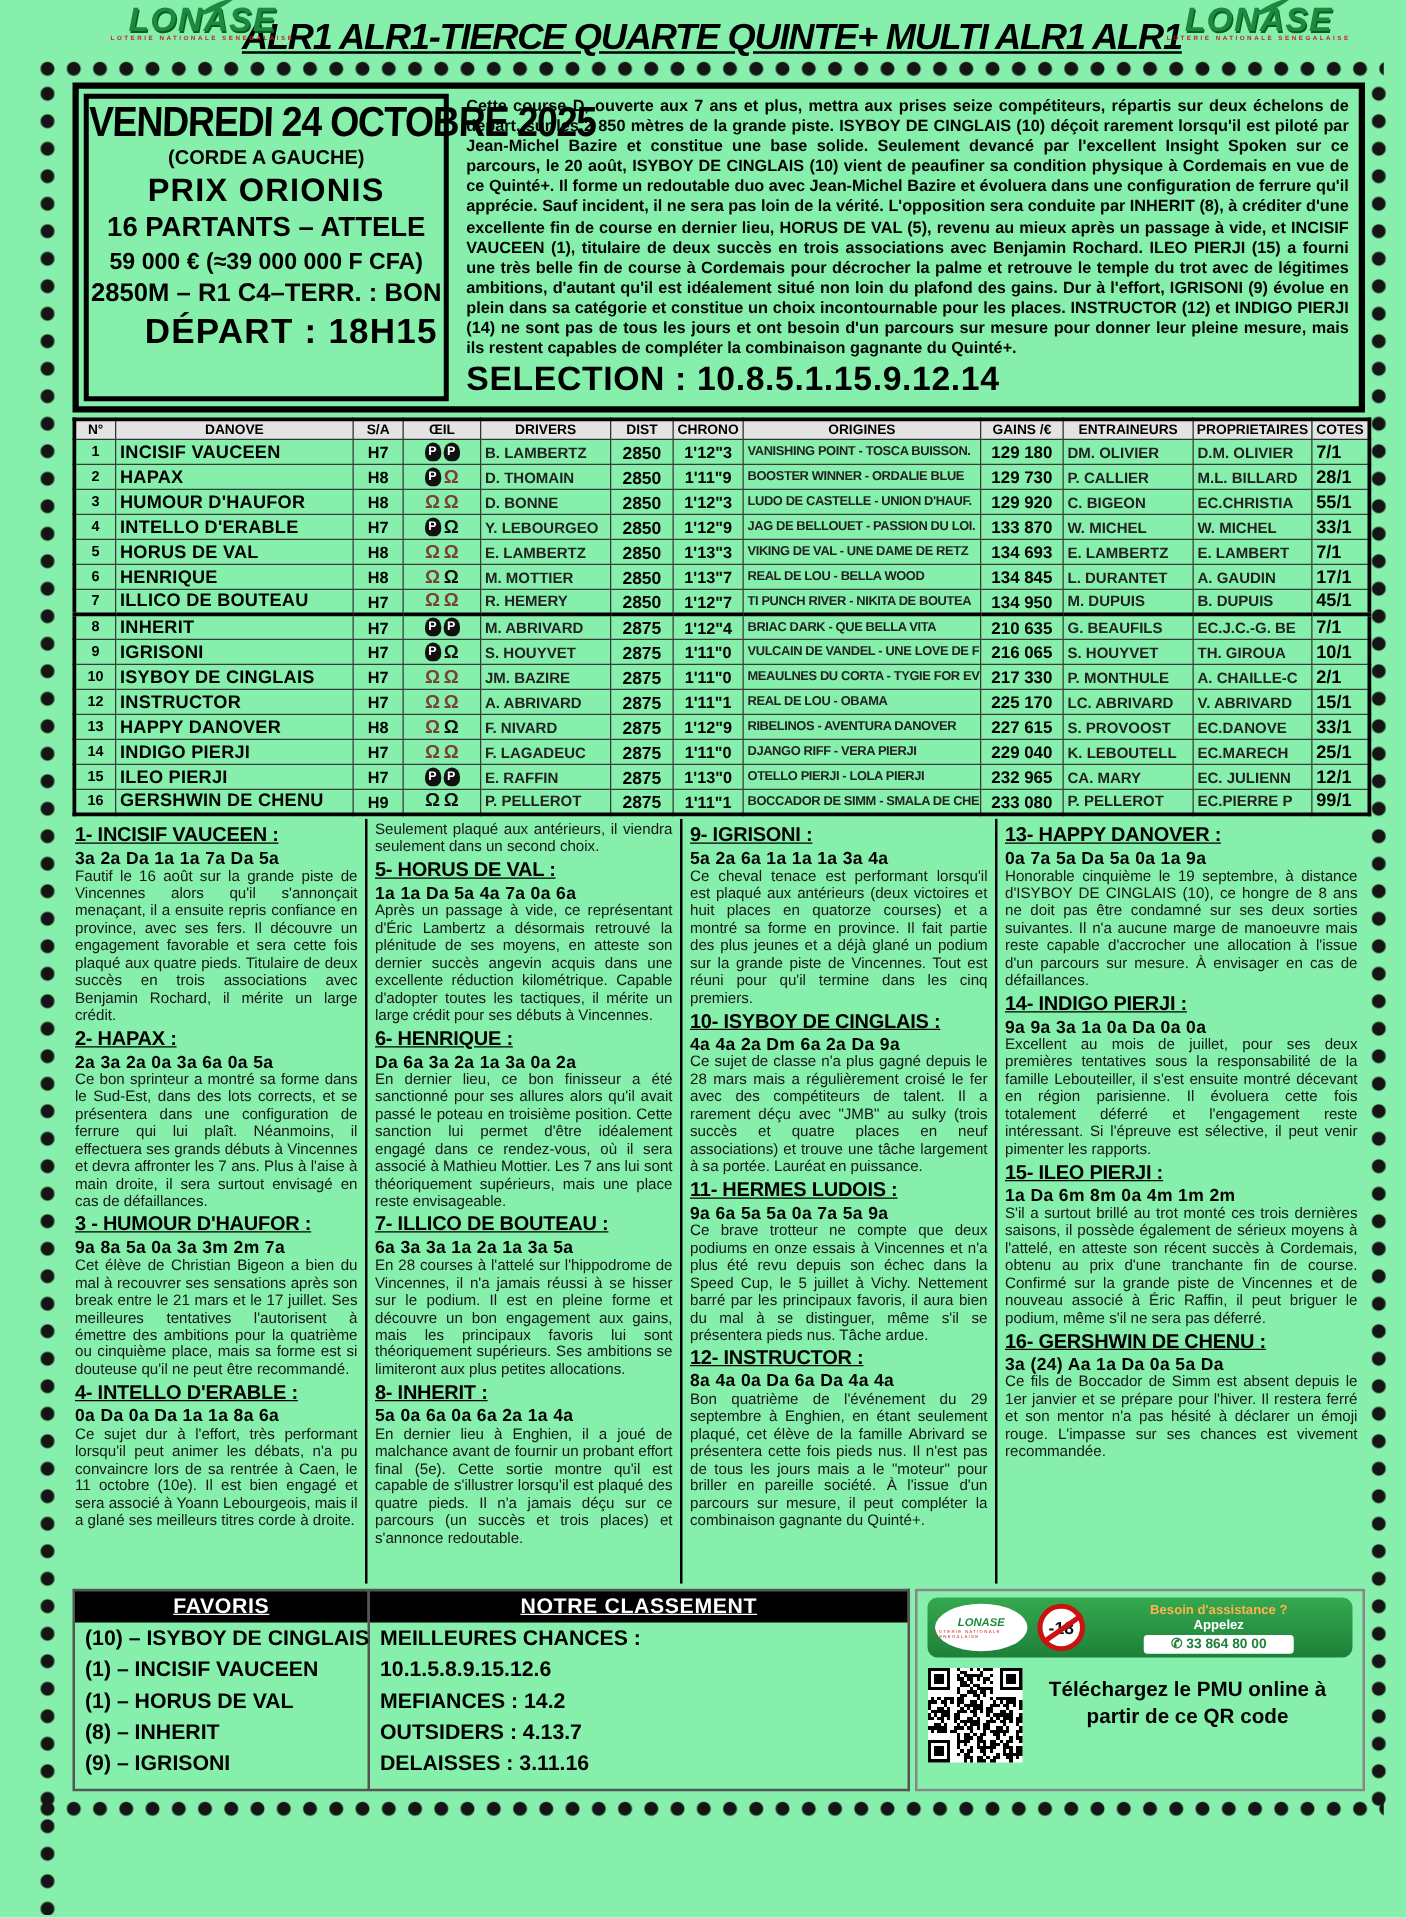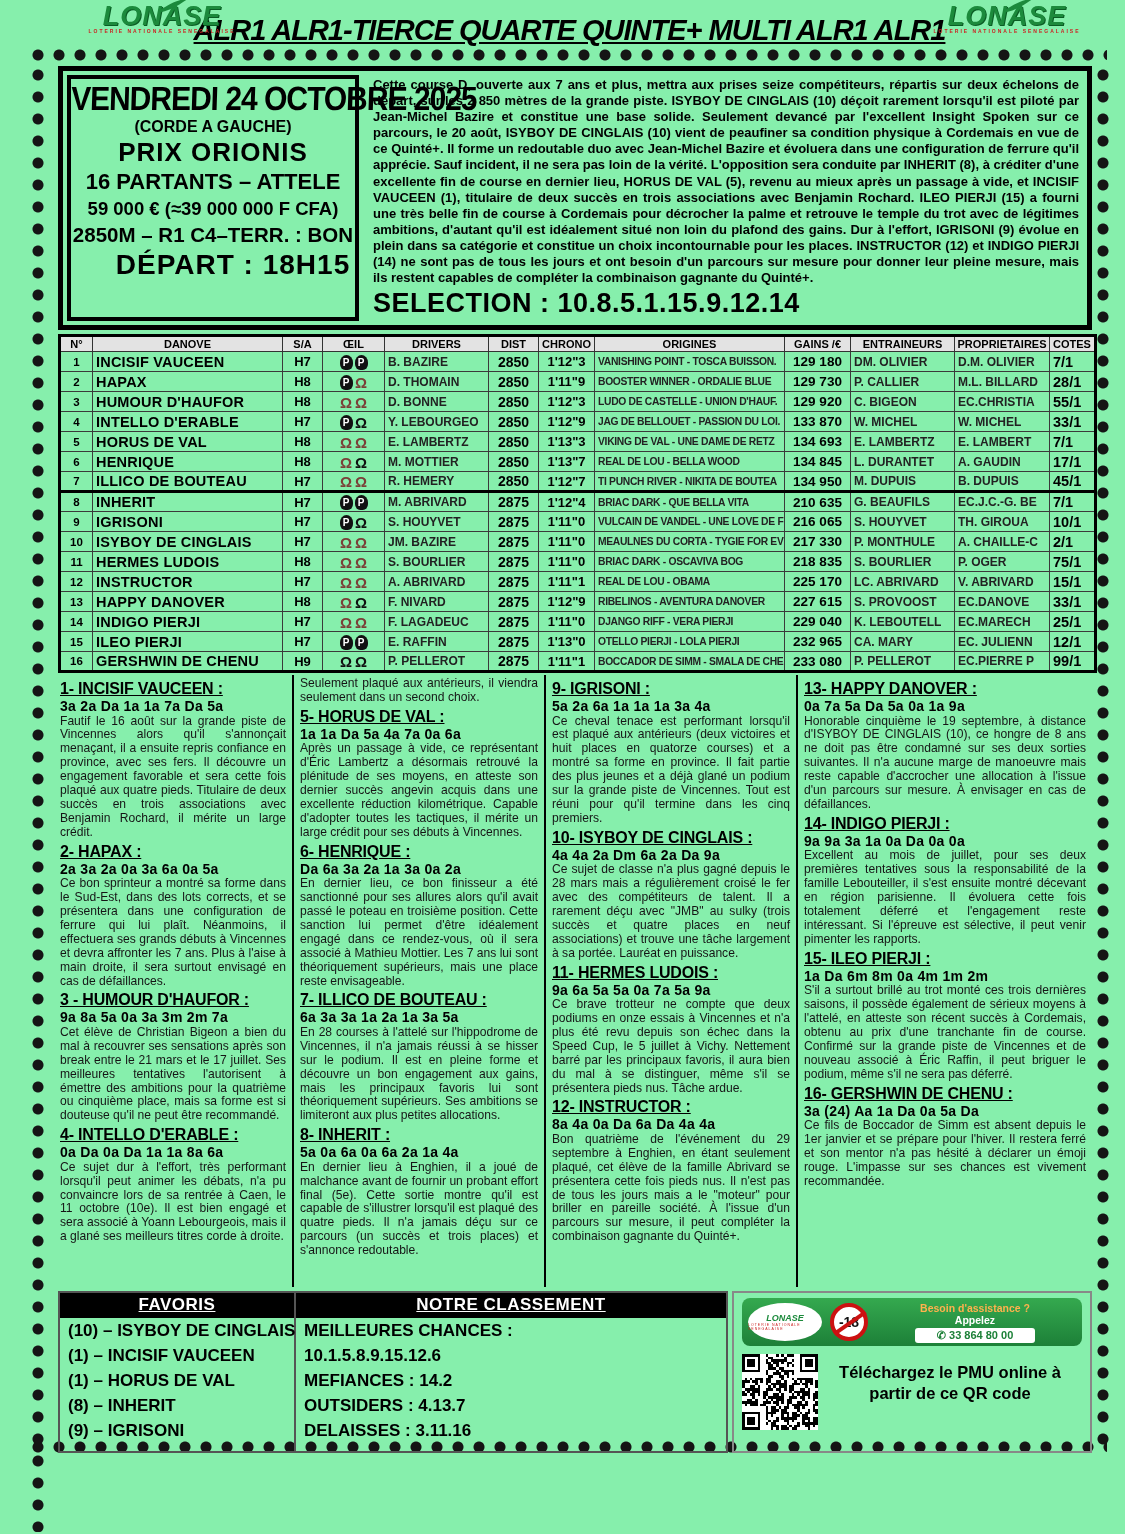--- a/index.html
+++ b/index.html
@@ -171,21 +171,21 @@
             <th>PROPRIETAIRES</th>
             <th>COTES</th>
           </tr>
         </thead>
       <tbody>
           <tr>
             <td class="c-num">1</td>
             <td class="c-name">INCISIF VAUCEEN</td>
             <td class="c-sa">H7</td>
             <td class="c-oeil"><span class="shoe shoe-p">P</span><span class="shoe shoe-p">P</span></td>
-            <td class="c-driver">B. BAZIRE</td>
+            <td class="c-driver">B. LAMBERTZ</td>
             <td class="c-dist">2850</td>
             <td class="c-chrono">1'12"3</td>
             <td class="c-orig">VANISHING POINT - TOSCA BUISSON.</td>
             <td class="c-gains">129 180</td>
             <td class="c-trainer">DM. OLIVIER</td>
             <td class="c-owner">D.M. OLIVIER</td>
             <td class="c-cote">7/1</td>
           </tr>
           <tr>
             <td class="c-num">2</td>
@@ -305,34 +305,20 @@
             <td class="c-sa">H7</td>
             <td class="c-oeil"><span class="shoe shoe-d">Ω</span><span class="shoe shoe-d">Ω</span></td>
             <td class="c-driver">JM. BAZIRE</td>
             <td class="c-dist">2875</td>
             <td class="c-chrono">1'11"0</td>
             <td class="c-orig">MEAULNES DU CORTA - TYGIE FOR EV</td>
             <td class="c-gains">217 330</td>
             <td class="c-trainer">P. MONTHULE</td>
             <td class="c-owner">A. CHAILLE-C</td>
             <td class="c-cote">2/1</td>
-          </tr>
-          <tr>
-            <td class="c-num">11</td>
-            <td class="c-name">HERMES LUDOIS</td>
-            <td class="c-sa">H8</td>
-            <td class="c-oeil"><span class="shoe shoe-d">Ω</span><span class="shoe shoe-d">Ω</span></td>
-            <td class="c-driver">S. BOURLIER</td>
-            <td class="c-dist">2875</td>
-            <td class="c-chrono">1'11"0</td>
-            <td class="c-orig">BRIAC DARK - OSCAVIVA BOG</td>
-            <td class="c-gains">218 835</td>
-            <td class="c-trainer">S. BOURLIER</td>
-            <td class="c-owner">P. OGER</td>
-            <td class="c-cote">75/1</td>
           </tr>
           <tr>
             <td class="c-num">12</td>
             <td class="c-name">INSTRUCTOR</td>
             <td class="c-sa">H7</td>
             <td class="c-oeil"><span class="shoe shoe-d">Ω</span><span class="shoe shoe-d">Ω</span></td>
             <td class="c-driver">A. ABRIVARD</td>
             <td class="c-dist">2875</td>
             <td class="c-chrono">1'11"1</td>
             <td class="c-orig">REAL DE LOU - OBAMA</td>

